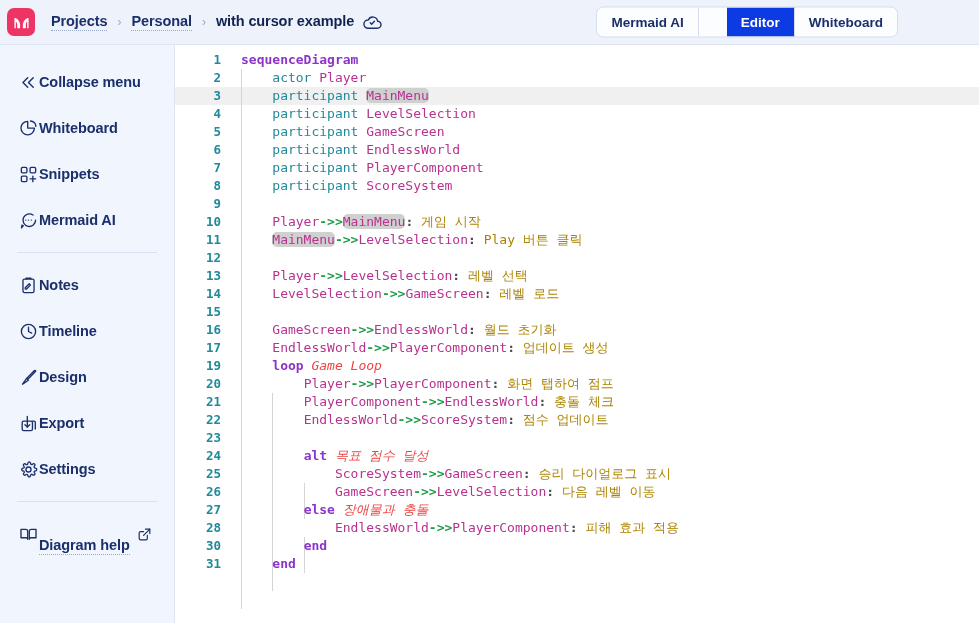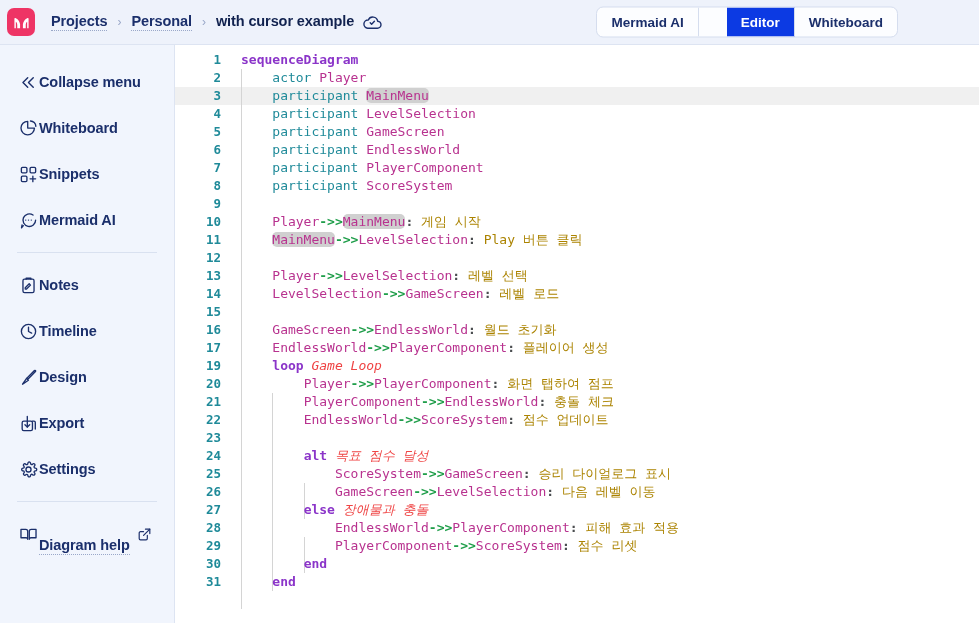--- a/index.html
+++ b/index.html
@@ -280,32 +280,31 @@
         <div class="code-row"><div class="gutter">7</div><div class="codeline"><span>    </span><span class="t-decl">participant </span><span class="t-id">PlayerComponent</span></div></div>
         <div class="code-row"><div class="gutter">8</div><div class="codeline"><span>    </span><span class="t-decl">participant </span><span class="t-id">ScoreSystem</span></div></div>
         <div class="code-row"><div class="gutter">9</div><div class="codeline"><span></span></div></div>
         <div class="code-row"><div class="gutter">10</div><div class="codeline"><span>    </span><span class="t-id">Player</span><span class="t-arrow">-&gt;&gt;</span><span class="t-id sel">MainMenu</span><span class="t-colon">:</span><span class="t-msg"> 게임 시작</span></div></div>
         <div class="code-row"><div class="gutter">11</div><div class="codeline"><span>    </span><span class="t-id sel">MainMenu</span><span class="t-arrow">-&gt;&gt;</span><span class="t-id">LevelSelection</span><span class="t-colon">:</span><span class="t-msg"> Play 버튼 클릭</span></div></div>
         <div class="code-row"><div class="gutter">12</div><div class="codeline"><span></span></div></div>
         <div class="code-row"><div class="gutter">13</div><div class="codeline"><span>    </span><span class="t-id">Player</span><span class="t-arrow">-&gt;&gt;</span><span class="t-id">LevelSelection</span><span class="t-colon">:</span><span class="t-msg"> 레벨 선택</span></div></div>
         <div class="code-row"><div class="gutter">14</div><div class="codeline"><span>    </span><span class="t-id">LevelSelection</span><span class="t-arrow">-&gt;&gt;</span><span class="t-id">GameScreen</span><span class="t-colon">:</span><span class="t-msg"> 레벨 로드</span></div></div>
         <div class="code-row"><div class="gutter">15</div><div class="codeline"><span></span></div></div>
         <div class="code-row"><div class="gutter">16</div><div class="codeline"><span>    </span><span class="t-id">GameScreen</span><span class="t-arrow">-&gt;&gt;</span><span class="t-id">EndlessWorld</span><span class="t-colon">:</span><span class="t-msg"> 월드 초기화</span></div></div>
-        <div class="code-row"><div class="gutter">17</div><div class="codeline"><span>    </span><span class="t-id">EndlessWorld</span><span class="t-arrow">-&gt;&gt;</span><span class="t-id">PlayerComponent</span><span class="t-colon">:</span><span class="t-msg"> 플레이어 생성</span></div></div>
+        <div class="code-row"><div class="gutter">17</div><div class="codeline"><span>    </span><span class="t-id">EndlessWorld</span><span class="t-arrow">-&gt;&gt;</span><span class="t-id">PlayerComponent</span><span class="t-colon">:</span><span class="t-msg"> 업데이트 생성</span></div></div>
         <div class="code-row"><div class="gutter">19</div><div class="codeline"><span>    </span><span class="t-kw">loop</span><span class="t-plain"> Game Loop</span></div></div>
         <div class="code-row"><div class="gutter">20</div><div class="codeline"><span>        </span><span class="t-id">Player</span><span class="t-arrow">-&gt;&gt;</span><span class="t-id">PlayerComponent</span><span class="t-colon">:</span><span class="t-msg"> 화면 탭하여 점프</span></div></div>
         <div class="code-row"><div class="gutter">21</div><div class="codeline"><span>        </span><span class="t-id">PlayerComponent</span><span class="t-arrow">-&gt;&gt;</span><span class="t-id">EndlessWorld</span><span class="t-colon">:</span><span class="t-msg"> 충돌 체크</span></div></div>
         <div class="code-row"><div class="gutter">22</div><div class="codeline"><span>        </span><span class="t-id">EndlessWorld</span><span class="t-arrow">-&gt;&gt;</span><span class="t-id">ScoreSystem</span><span class="t-colon">:</span><span class="t-msg"> 점수 업데이트</span></div></div>
         <div class="code-row"><div class="gutter">23</div><div class="codeline"><span></span></div></div>
         <div class="code-row"><div class="gutter">24</div><div class="codeline"><span>        </span><span class="t-kw">alt</span><span class="t-plain"> 목표 점수 달성</span></div></div>
         <div class="code-row"><div class="gutter">25</div><div class="codeline"><span>            </span><span class="t-id">ScoreSystem</span><span class="t-arrow">-&gt;&gt;</span><span class="t-id">GameScreen</span><span class="t-colon">:</span><span class="t-msg"> 승리 다이얼로그 표시</span></div></div>
         <div class="code-row"><div class="gutter">26</div><div class="codeline"><span>            </span><span class="t-id">GameScreen</span><span class="t-arrow">-&gt;&gt;</span><span class="t-id">LevelSelection</span><span class="t-colon">:</span><span class="t-msg"> 다음 레벨 이동</span></div></div>
         <div class="code-row"><div class="gutter">27</div><div class="codeline"><span>        </span><span class="t-kw">else</span><span class="t-plain"> 장애물과 충돌</span></div></div>
         <div class="code-row"><div class="gutter">28</div><div class="codeline"><span>            </span><span class="t-id">EndlessWorld</span><span class="t-arrow">-&gt;&gt;</span><span class="t-id">PlayerComponent</span><span class="t-colon">:</span><span class="t-msg"> 피해 효과 적용</span></div></div>
-        <div class="code-row"><div class="gutter">29</div><div class="codeline"><span>            </span><span class="t-id">PlayerComponent</span><span class="t-arrow">-&gt;&gt;</span><span class="t-id">ScoreSystem</span><span class="t-colon">:</span><span class="t-msg"> 점수 리셋</span></div></div>
         <div class="code-row"><div class="gutter">30</div><div class="codeline"><span>        </span><span class="t-kw">end</span></div></div>
         <div class="code-row"><div class="gutter">31</div><div class="codeline"><span>    </span><span class="t-kw">end</span></div></div>
         <div class="guide" style="left: 66px; top: 24px; height: 540px;"></div>
         <div class="guide" style="left: 97.28px; top: 348px; height: 198px;"></div>
         <div class="guide" style="left: 128.56px; top: 438px; height: 36px;"></div>
         <div class="guide" style="left: 128.56px; top: 492px; height: 36px;"></div>
       </div>
 
   </div>
 </div>

